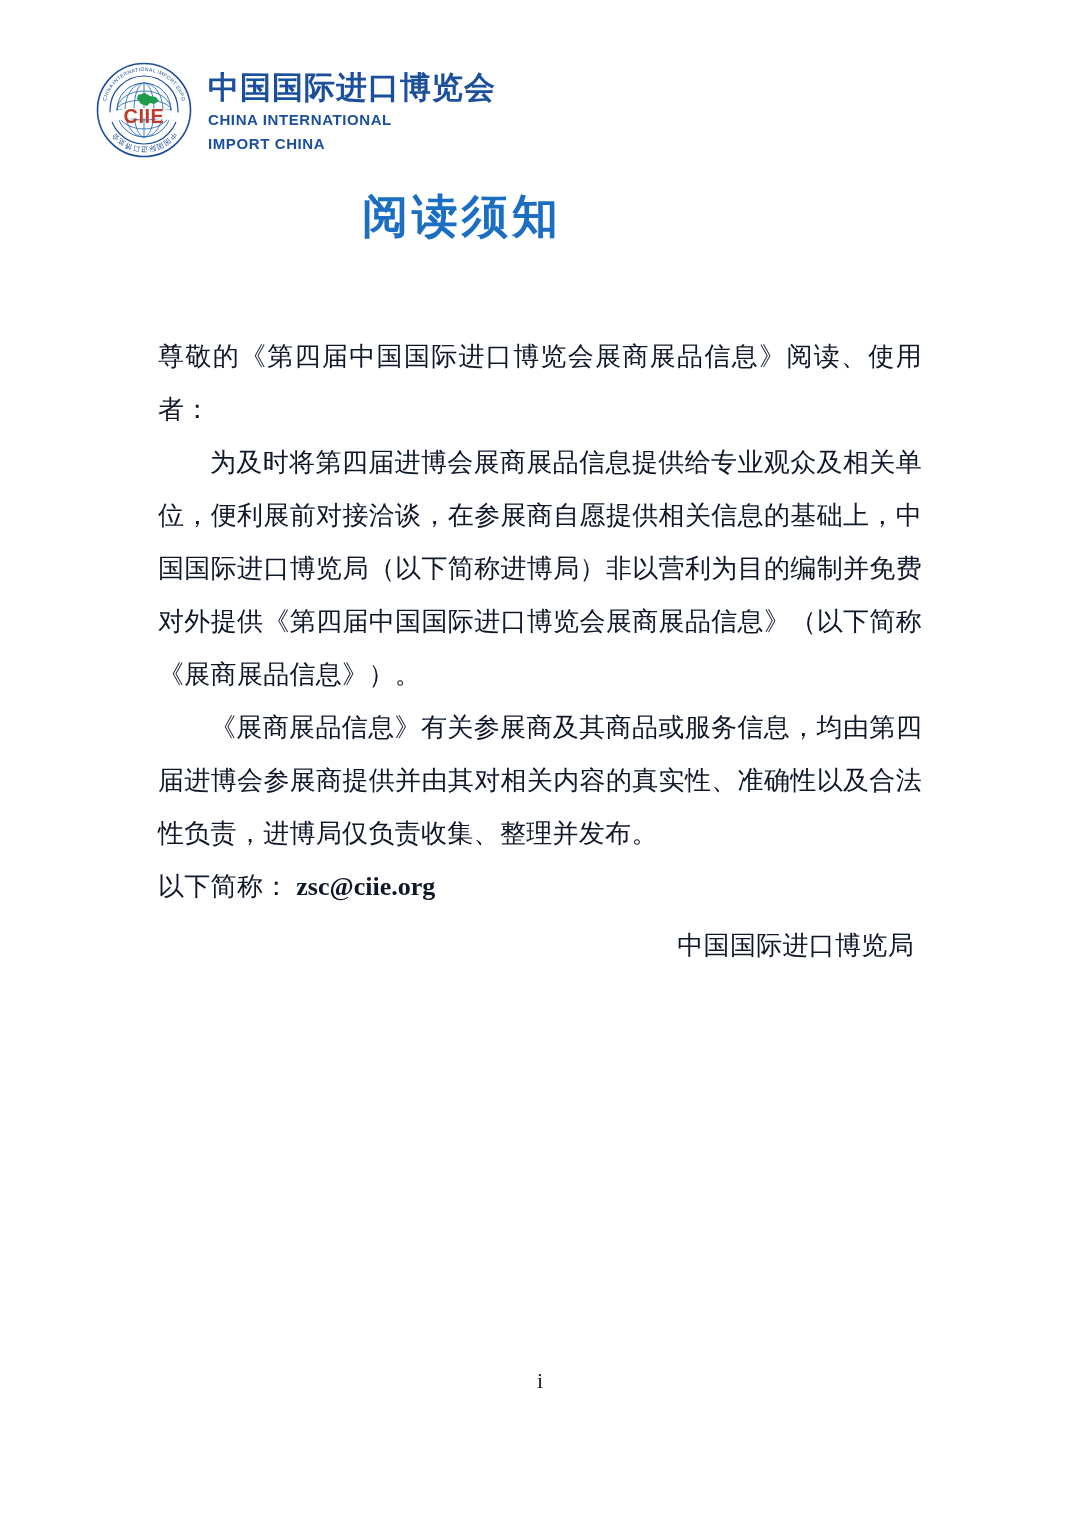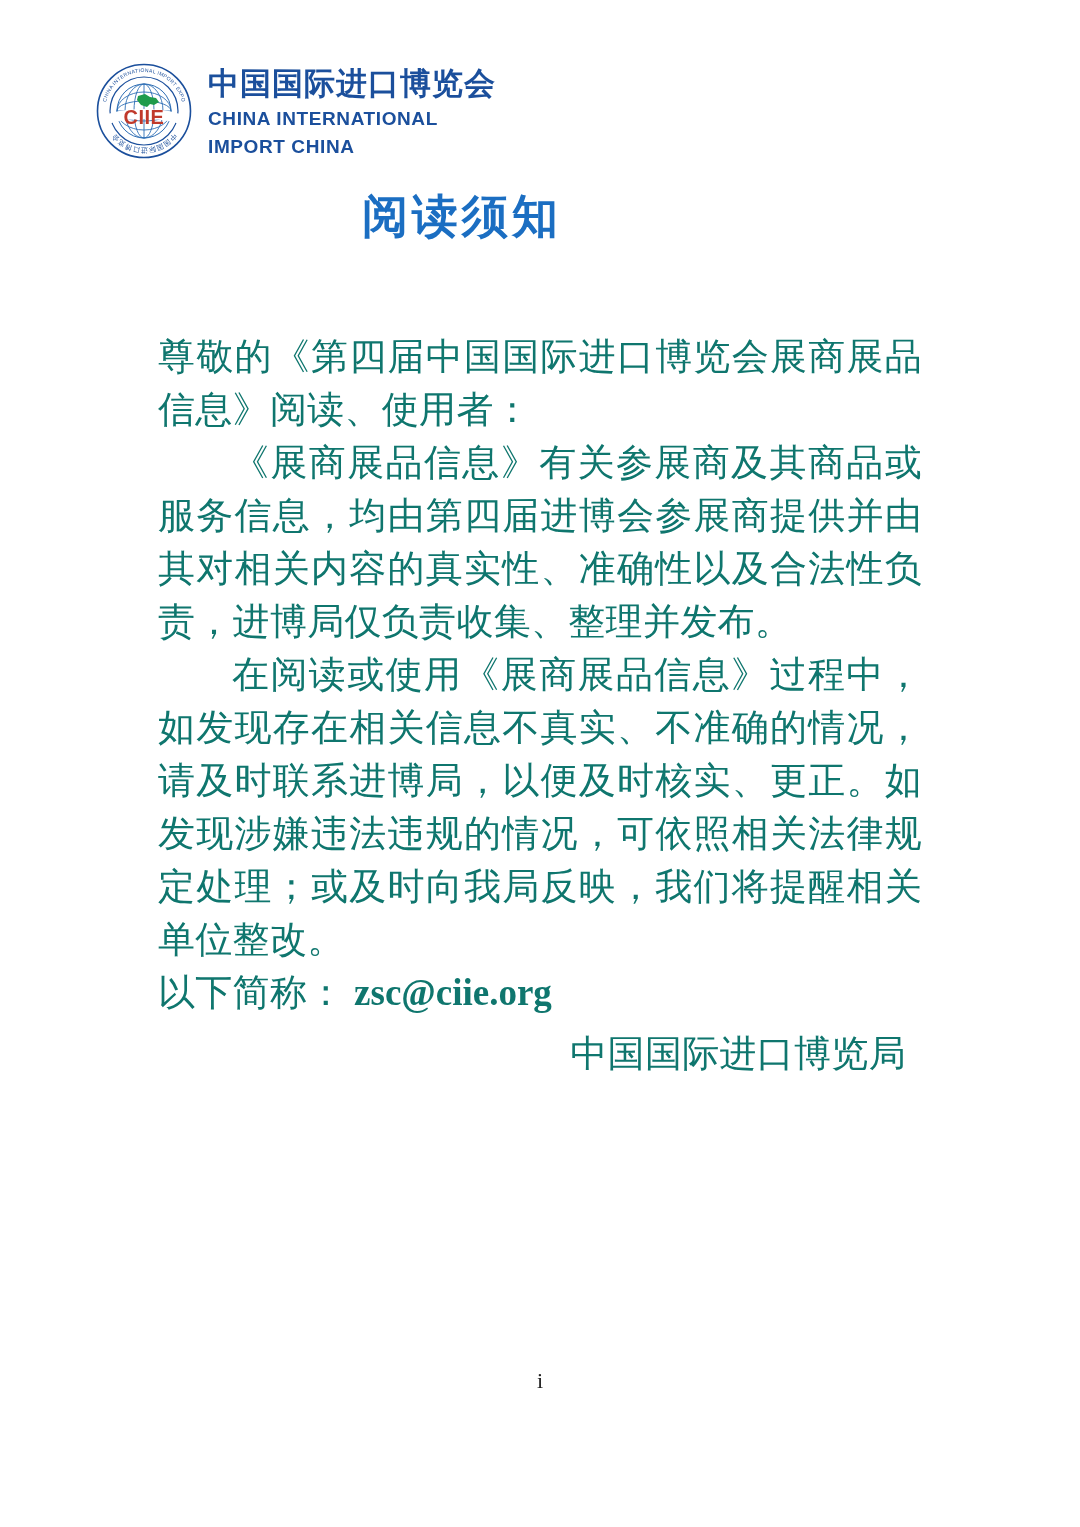--- a/index.html
+++ b/index.html
@@ -49,21 +49,21 @@
   .logo-cn {
     font-family: "Liberation Serif", "DejaVu Serif", serif;
     font-size: 31px;
     font-weight: bold;
     color: #1b4f9c;
     letter-spacing: 1px;
     line-height: 1.15;
   }
   .logo-en {
     font-family: "Liberation Sans", sans-serif;
-    font-size: 19px;
+    font-size: 15px;
     font-weight: bold;
     color: #1b4f9c;
     letter-spacing: 0.6px;
     line-height: 1.25;
     margin-top: 5px;
   }
 
   
   .doc-title {
     position: absolute;
@@ -77,40 +77,40 @@
     color: #1b6ec2;
     letter-spacing: 4px;
   }
 
   
   .body-text {
     position: absolute;
     left: 158px;
     top: 330px;
     width: 764px;
-    font-size: 37px;
+    font-size: 26px;
     line-height: 53px;
     text-align: justify;
-    color: #0f766e;
+    color: #0f172a;
     letter-spacing: 0.3px;
   }
   .body-text p {
     margin: 0;
   }
   .p-indent {
     text-indent: 2em;
   }
 
   .sign-block {
     margin-top: 6px;
     text-align: right;
     padding-right: 8px;
   }
   .sign-block p {
-    margin: 8px;
+    margin: 0;
   }
   .sign-date {
     margin-top: 2px;
   }
 
   .mono-mail {
     font-family: "Liberation Serif", "DejaVu Serif", serif;
     letter-spacing: 0;
     font-weight: bold;
   }
@@ -171,22 +171,22 @@
       <div class="logo-cn">中国国际进口博览会</div>
       <div class="logo-en">CHINA INTERNATIONAL</div>
       <div class="logo-en">IMPORT CHINA</div>
     </div>
   </div>
 
   <div class="doc-title">阅读须知</div>
 
   <div class="body-text">
     <p>尊敬的《第四届中国国际进口博览会展商展品信息》阅读、使用者：</p>
+    <p class="p-indent">为及时将第四届进博会展商展品信息提供给专业观众及相关单位，便利展前对接洽谈，在参展商自愿提供相关信息的基础上，中国国际进口博览局（以下简称进博局）非以营利为目的编制并免费对外提供《第四届中国国际进口博览会展商展品信息》（以下简称《展商展品信息》）。</p>
     <p class="p-indent">《展商展品信息》有关参展商及其商品或服务信息，均由第四届进博会参展商提供并由其对相关内容的真实性、准确性以及合法性负责，进博局仅负责收集、整理并发布。</p>
-    <p class="p-indent">在阅读或使用《展商展品信息》过程中，如发现存在相关信息不真实、不准确的情况，请及时联系进博局，以便及时核实、更正。如发现涉嫌违法违规的情况，可依照相关法律规定处理；或及时向我局反映，我们将提醒相关单位整改。</p>
     <p>
       <span>以下简称：</span>
       <span class="mono-mail">zsc@ciie.org</span>
     </p>
     <div class="sign-block">
       <p>中国国际进口博览局</p>
     </div>
   </div>
 
   <div class="page-number">i</div>

